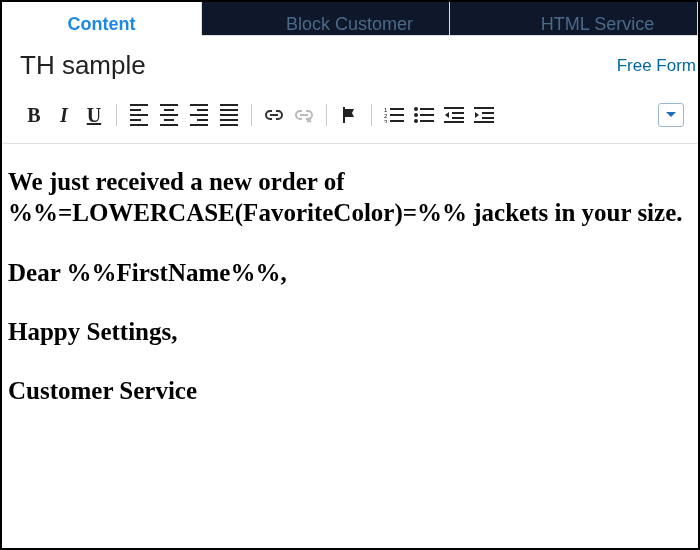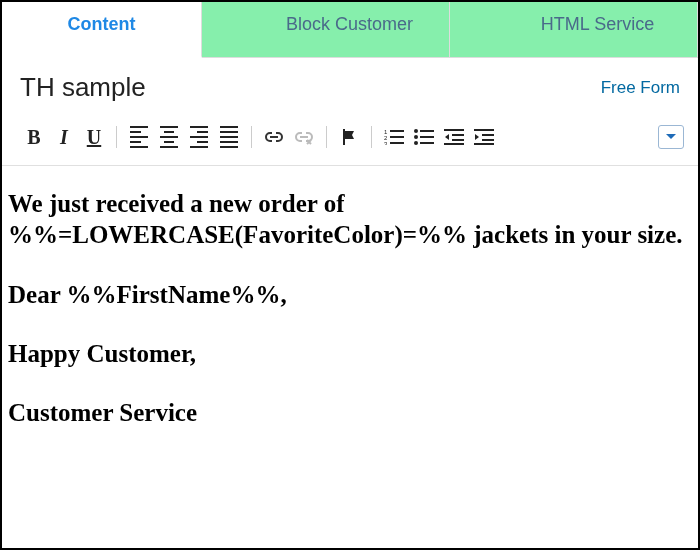--- a/index.html
+++ b/index.html
@@ -6,23 +6,23 @@
     body {
       font-family: Arial, Helvetica, sans-serif;
       width: 700px;
       height: 550px;
       border: 2px solid #000;
       background: #fff;
       overflow: hidden;
     }
     .tabs {
       display: flex;
-      background: #86efac;
+      background: #0f172a;
       border-bottom: 1px solid #ddd;
-      height: 56px;
+      height: 34px;
       gap: 48px;
     }
     .tab {
       flex: 1;
       text-align: center;
       line-height: 44px;
       font-size: 18px;
       color: #4a6a8a;
       cursor: pointer;
       border-right: 1px solid #ddd;
@@ -31,21 +31,21 @@
       background: #fff;
       color: #1e88e5;
       font-weight: 600;
       border-bottom: 2px solid #fff;
       margin-bottom: -1px;
     }
     .title-row {
       display: flex;
       justify-content: space-between;
       align-items: center;
-      padding: 14px 18px 10px 18px;
+      padding: 14px 2px 10px 18px;
     }
     .block-title {
       font-size: 26px;
       color: #222;
       font-weight: 400;
     }
     .type-label {
       font-size: 17px;
       color: #0369a1;
     }
@@ -238,15 +238,15 @@
   <div class="dropdown-btn">
     <svg width="12" height="8" viewBox="0 0 12 8">
         <path d="M1 1l5 5 5-5z"></path>
       </svg>
   </div>
 </div>
 
 <div class="content-area">
   <p>We just received a new order of %%=LOWERCASE(FavoriteColor)=%% jackets in your size.</p>
   <p>Dear %%FirstName%%,</p>
-  <p>Happy Customer,</p>
+  <p>Happy Settings,</p>
   <p>Customer Service</p>
 </div>
 
 </body></html>

